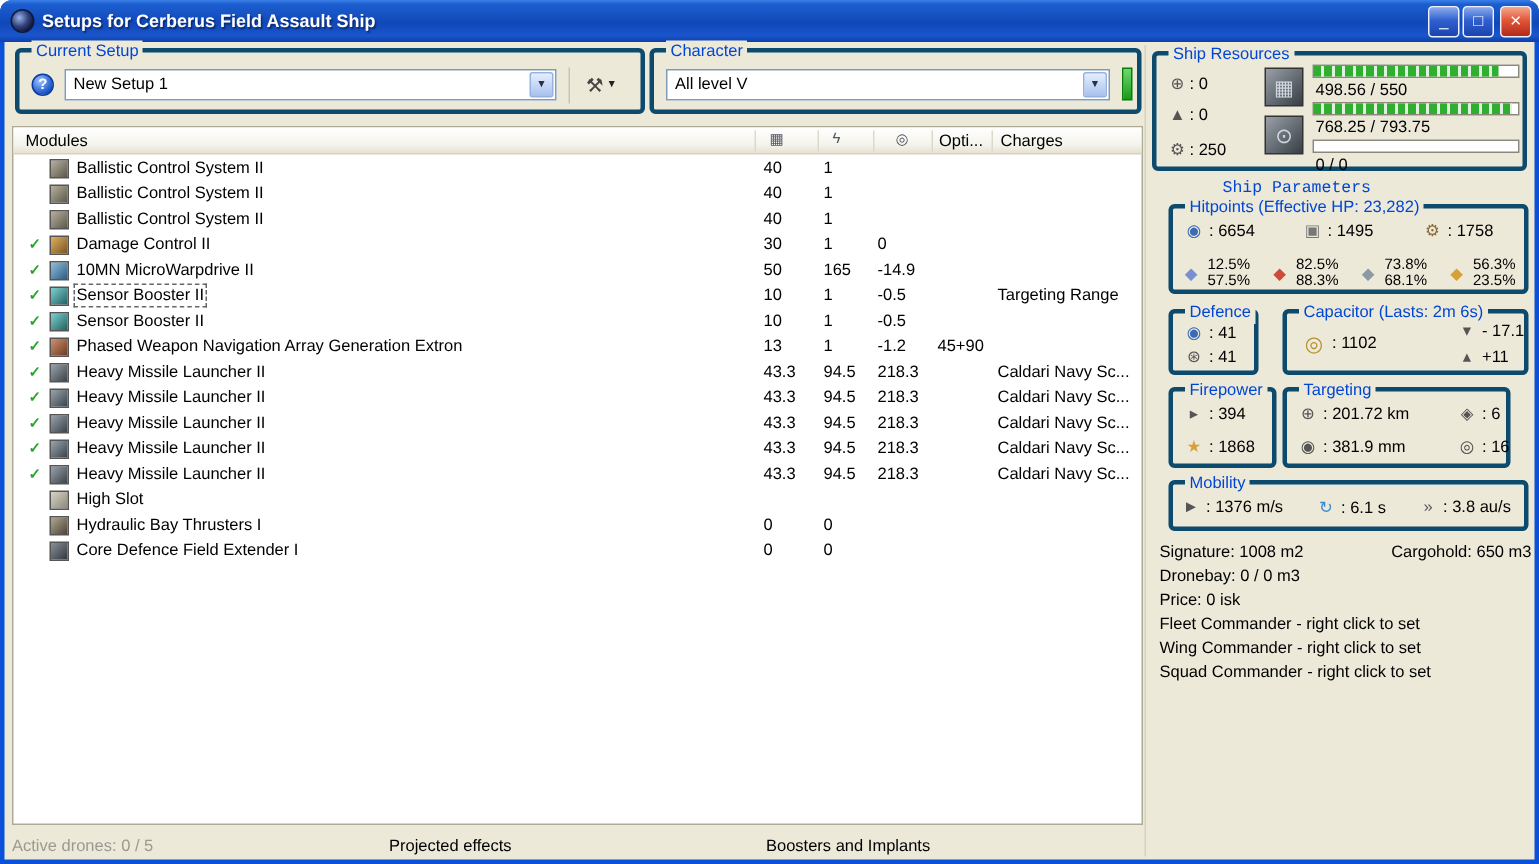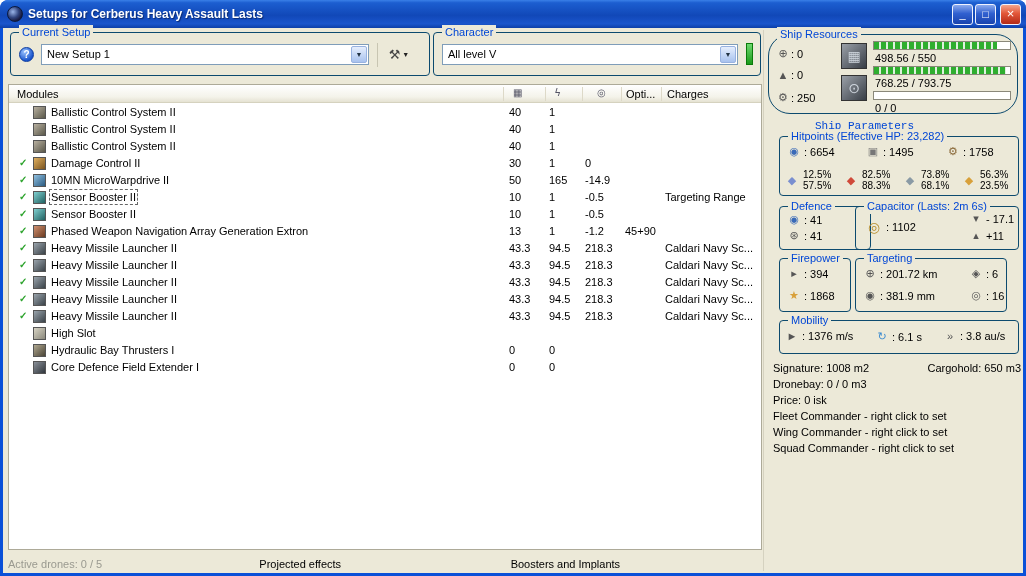--- a/index.html
+++ b/index.html
@@ -16,21 +16,21 @@
   .title-text { color:#fff; font-size:12px; font-weight:bold; text-shadow:1px 1px 1px #0a2a70; }
   .tbtn { position:absolute; top:4px; width:21px; height:21px; border-radius:3px; border:1px solid #eef2ff;
     color:#fff; font-size:11px; line-height:18px; text-align:center; }
   .tbtn.min { right:53px; background:linear-gradient(#8cabee,#3060d0 45%,#1a44ae); }
   .tbtn.max { right:30px; background:linear-gradient(#8cabee,#3060d0 45%,#1a44ae); }
   .tbtn.close { right:5px; background:linear-gradient(#f4a58c,#e25638 45%,#b22a18); font-size:13px; }
 
   
   .content { position:absolute; top:28px; left:3px; right:3px; bottom:3px; background:#ece9d8; font-size:11px; color:#000; }
 
-  .group { position:absolute; border:1px solid #0c4a6e; border-radius:4px; }
+  .group { position:absolute; border:3px solid #0c4a6e; border-radius:4px; }
   .glabel { position:absolute; top:-8px; left:8px; background:#ece9d8; padding:0 3px; color:#0046d5; font-size:11px; line-height:15px; white-space:nowrap; }
 
   
   .combo { position:absolute; height:21px; background:#fff; border:1px solid #7f9db9; }
   .cval { position:absolute; left:5px; top:3px; font-size:11px; white-space:nowrap; }
   .cbtn { position:absolute; right:1px; top:1px; bottom:1px; width:16px; border-radius:2px;
     background:linear-gradient(#e6eefc,#c6d8f6 50%,#a8c2ee); border:1px solid #98b2e0;
     display:flex; align-items:center; justify-content:center; font-size:7px; color:#234; }
   .help-icon { position:absolute; width:15px; height:15px; border-radius:8px;
     background:radial-gradient(circle at 35% 30%, #9cc4ff, #1a55cc 70%); border:1px solid #0a3aa0;
@@ -103,21 +103,21 @@
   .info-pair { display:flex; }
   .info-pair span:first-child { width:132px; }
 </style>
 </head>
 <body>
 
 <div class="window">
 
   <div class="titlebar">
     <div class="app-icon"></div>
-    <div class="title-text">Setups for Cerberus Heavy Assault Lasts</div>
+    <div class="title-text">Setups for Cerberus Field Assault Ship</div>
     <div class="tbtn min">_</div>
     <div class="tbtn max">□</div>
     <div class="tbtn close">×</div>
   </div>
 
   <div class="content">
 
     <div class="group" style="left:7px; top:4px; width:420px; height:44px;">
       <div class="glabel">Current Setup</div>
       <div class="help-icon" style="left:8px; top:14px;">?</div>
@@ -320,21 +320,21 @@
     </div>
 
     <div class="btabs">
       <div class="btab muted">Active drones: 0 / 5</div>
       <div class="btab">Projected effects</div>
       <div class="btab">Boosters and Implants</div>
     </div>
 
     <div class="main-divider"></div>
 
-    <div class="group" style="left:765px; top:6px; width:250px; height:80px;border-radius:22px;">
+    <div class="group" style="left:765px; top:6px; width:250px; height:80px;">
       <div class="glabel">Ship Resources</div>
       <div class="res-row" style="left:6px; top:12px;">
         <span class="sicon">⊕</span>
         <span class="sval">: 0</span>
       </div>
       <div class="res-row" style="left:6px; top:34px;">
         <span class="sicon">▲</span>
         <span class="sval">: 0</span>
       </div>
       <div class="res-row" style="left:6px; top:56px;">
@@ -396,21 +396,21 @@
       </div>
       <div class="resist-cell" style="left:181px; top:32px;">
         <span class="sicon explosive">◆</span>
         <span class="resist-col">
           <span>56.3%</span>
           <span>23.5%</span>
         </span>
       </div>
     </div>
 
-    <div class="group" style="left:776px; top:178px; width:92px; height:44px;">
+    <div class="group" style="left:776px; top:178px; width:60px; height:44px;">
       <div class="glabel">Defence</div>
       <div class="hp-row" style="left:6px; top:6px;">
         <span class="sicon shield">◉</span>
         <span class="sval">: 41</span>
       </div>
       <div class="hp-row" style="left:6px; top:22px;">
         <span class="sicon">⊛</span>
         <span class="sval">: 41</span>
       </div>
     </div>

